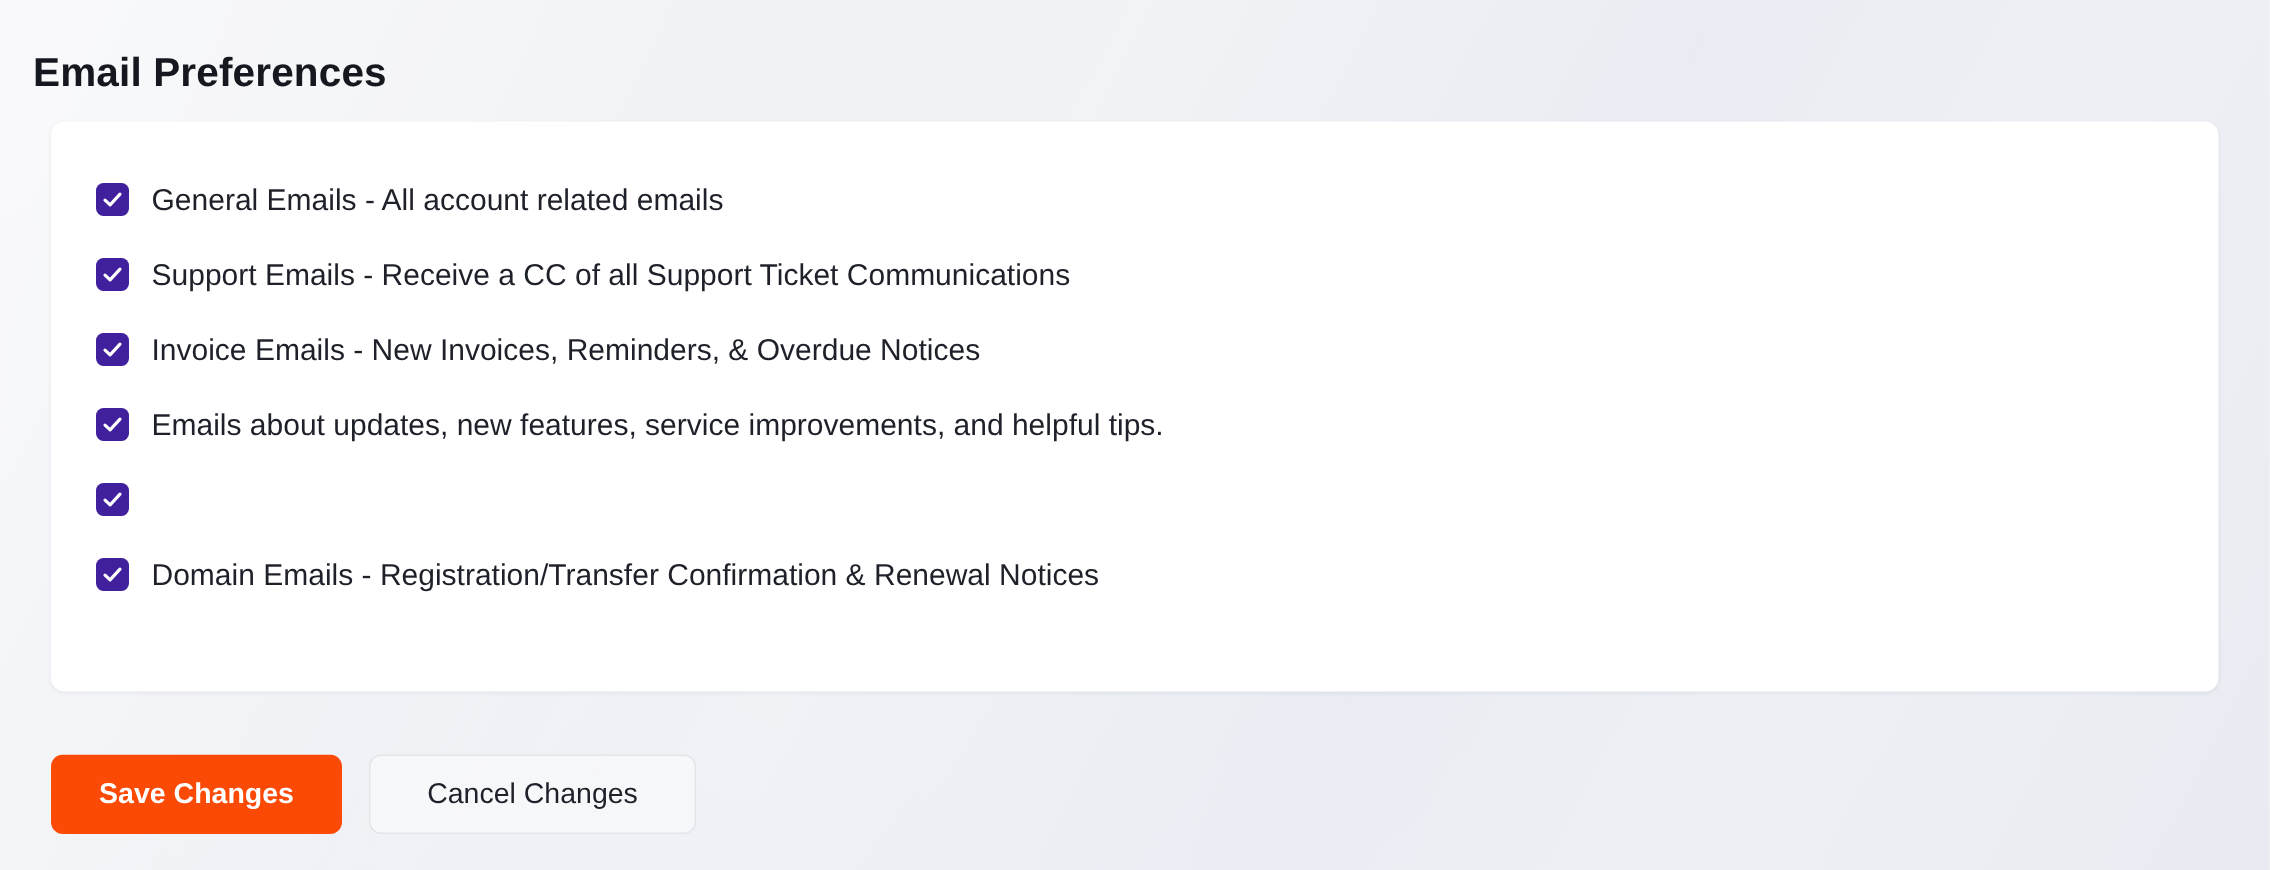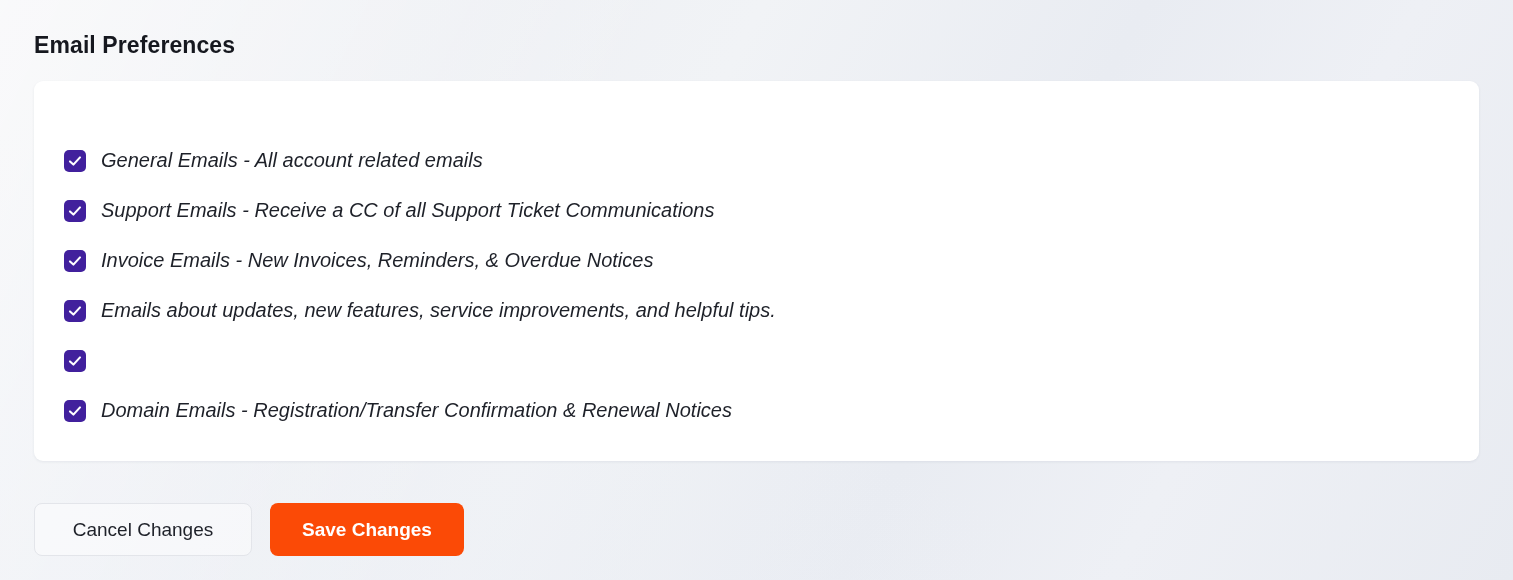--- a/index.html
+++ b/index.html
@@ -33,23 +33,23 @@
     position: absolute;
     inset: 0;
     pointer-events: none;
     background:
       linear-gradient(115deg, rgba(255,255,255,0.55) 0%, rgba(255,255,255,0) 38%),
       linear-gradient(200deg, rgba(255,255,255,0) 60%, rgba(236,239,245,0.7) 100%);
   }
 
   .page-title {
     position: absolute;
-    left: 34px;
+    left: 22px;
     top: 13px;
-    font-size: 23px;
+    font-size: 27px;
     line-height: 34px;
     color: #16181f;
     letter-spacing: 0.1px;
     white-space: nowrap;
     z-index: 3;
   }
 
   .pref-card {
     position: absolute;
     left: 34px;
@@ -65,23 +65,22 @@
 
   .pref-list {
     position: absolute;
     left: 30px;
     top: 41px;
     right: 24px;
   }
 
   .pref-item {
     display: flex;
-    align-items: flex-end;
+    align-items: flex-start;
     height: 50px;
-    font-style: italic;
   }
 
   .checkbox {
     flex: 0 0 auto;
     width: 22px;
     height: 22px;
     border-radius: 5px;
     background: #41209d;
     display: flex;
     align-items: center;
@@ -199,17 +198,17 @@
             <path d="M2 7.4 L5.4 10.6 L12 3.4" fill="none" stroke="#ffffff" stroke-width="2.1" stroke-linecap="round" stroke-linejoin="round"></path>
           </svg>
         </span>
         <span class="pref-label">Domain Emails - Registration/Transfer Confirmation &amp; Renewal Notices</span>
       </div>
 
     </div>
   </section>
 
   <div class="actions">
+    <button class="btn btn-save">Save Changes</button>
     <button class="btn btn-cancel">Cancel Changes</button>
-    <button class="btn btn-save">Save Changes</button>
   </div>
 
 </div>
 
 </body></html>

